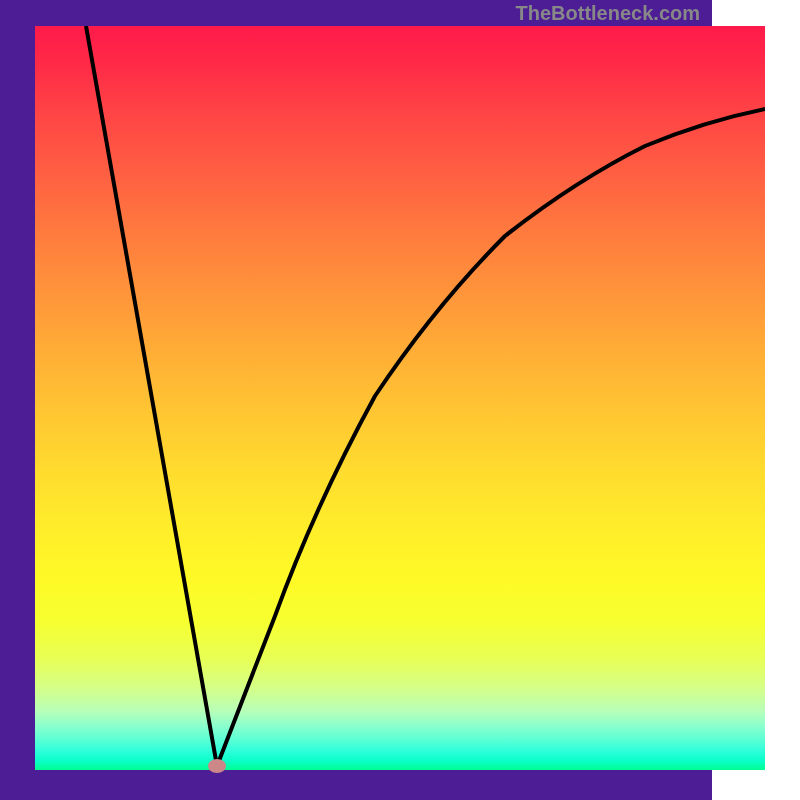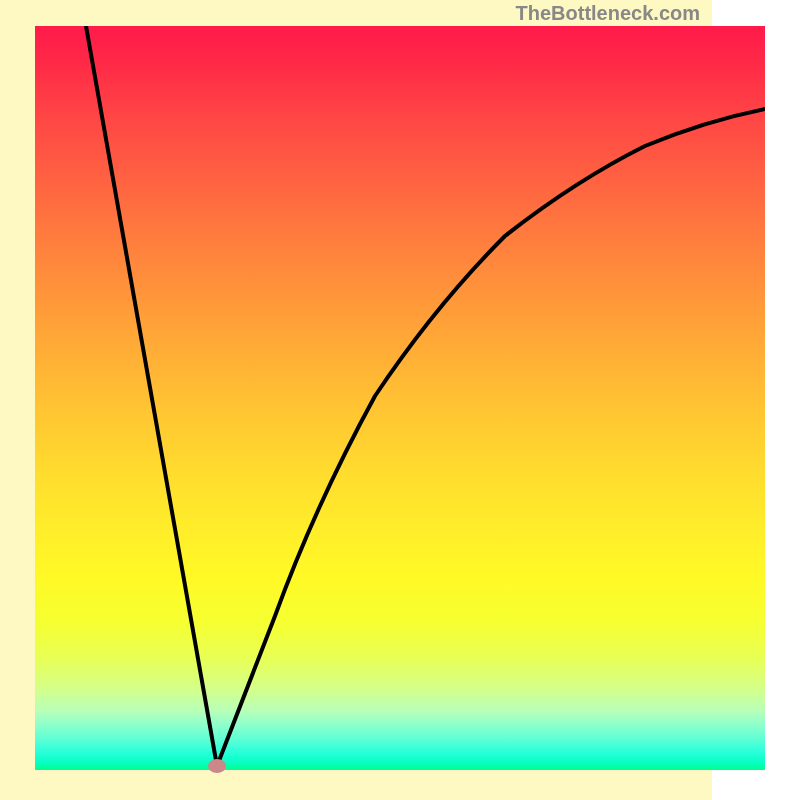--- a/index.html
+++ b/index.html
@@ -6,21 +6,21 @@
       margin: 0;
       padding: 0;
       width: 800px;
       height: 800px;
       font-family: Arial, sans-serif;
       overflow: hidden;
     }
     .container {
       width: 712px;
       height: 800px;
-      background: #fef9c3;
+      background: #4c1d95;
       position: relative;
     }
     .watermark {
       position: absolute;
       top: 2px;
       right: 12px;
       color: #888;
       font-size: 20px;
       font-weight: bold;
       z-index: 10;

